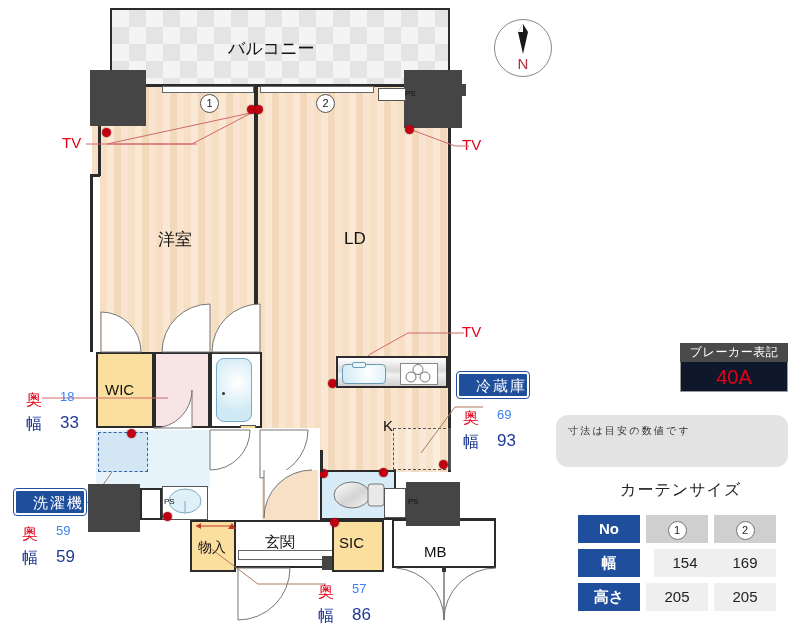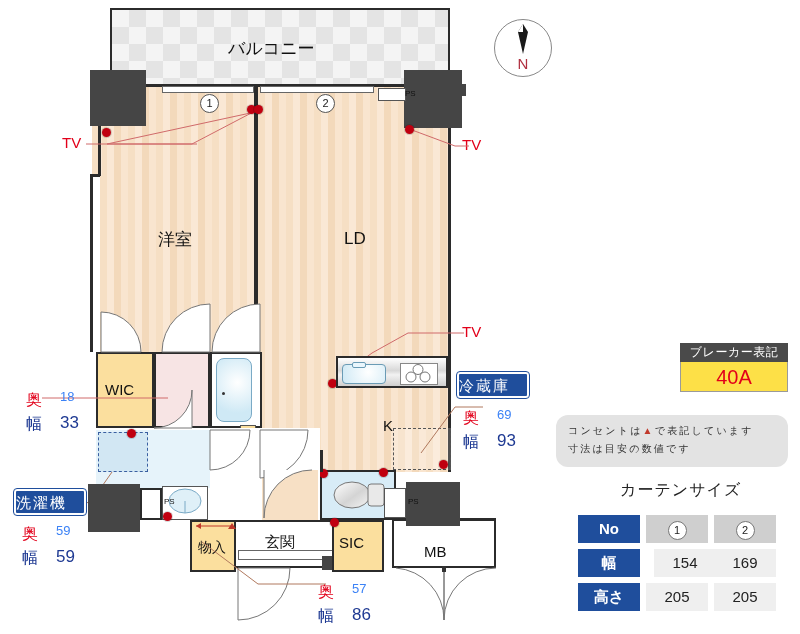--- a/index.html
+++ b/index.html
@@ -53,27 +53,27 @@
           line-height:16px;text-align:center;color:#222;}
 
   
   .dimOku{color:#e2001a;font-size:16px;position:absolute;}
   .dimHaba{color:#1f3a93;font-size:16px;position:absolute;}
   .dimNum-r{color:#3b82f6;font-size:13px;position:absolute;}
   .dimNum-b{color:#1f3a93;font-size:17px;position:absolute;}
 
   .bluebadge{position:absolute;background:#1f4e9c;color:#fff;
       border:2px solid #fff;outline:1px solid #1f4e9c;
-      font-size:15px;text-align:left;letter-spacing:2px;
+      font-size:15px;text-align:right;letter-spacing:2px;
       border-radius:3px;box-sizing:border-box;}
 
   
   .breaker-head{position:absolute;background:#4a4a4a;color:#fff;
       font-size:12px;text-align:center;letter-spacing:.5px;box-sizing:border-box;}
-  .breaker-body{position:absolute;background:#fde047;border:1px solid #9a9a9a;
+  .breaker-body{position:absolute;background:#0f172a;border:1px solid #9a9a9a;
       border-top:none;color:#e2001a;font-size:20px;text-align:center;box-sizing:border-box;}
   .note{position:absolute;background:#e3e3e3;border-radius:12px;
       color:#333;font-size:10px;letter-spacing:2.2px;line-height:18px;
       padding:7px 12px;box-sizing:border-box;}
   .note .dot{color:#c0392b;}
   .curtain-title{position:absolute;font-size:16px;color:#222;letter-spacing:1px;}
   .ctcell{position:absolute;box-sizing:border-box;text-align:center;font-size:15px;}
   .ct-head{background:#1f4e9c;color:#fff;font-weight:bold;}
   .ct-numhead{background:#cfcfcf;color:#222;}
   .ct-val{background:#efefef;color:#222;}
@@ -306,23 +306,20 @@
     <path d="M28,4 L33,12 L28,34 L23,12 Z" fill="#1a1a1a"></path>
     <path d="M28,4 L28,12 L23,12 Z" fill="#ffffff"></path>
   </svg>
   <div class="n">N</div>
 </div>
 
 <div class="breaker-head" style="left:680px;top:343px;width:108px;height:19px;line-height:19px;">ブレーカー表記</div>
 <div class="breaker-body" style="left:680px;top:362px;width:108px;height:30px;line-height:30px;">40A</div>
 
 <div class="note" style="left:556px;top:415px;width:232px;height:52px;">
-  <div style="white-space:nowrap;">
-    <span>コンセントは</span><span class="dot">▲</span><span>で表記しています</span>
-  </div>
   <div style="white-space:nowrap;">寸法は目安の数値です</div>
 </div>
 
 <div class="curtain-title" style="left:620px;top:480px;">カーテンサイズ</div>
 
 <div class="abs" style="left:578px;top:515px;width:212px;height:102px;">
 
   <div class="ctcell ct-head" style="left:0;top:0;width:62px;height:28px;line-height:28px;">No</div>
   <div class="ctcell ct-numhead" style="left:68px;top:0;width:62px;height:28px;line-height:28px;">
     <span class="ct-circ">1</span>

